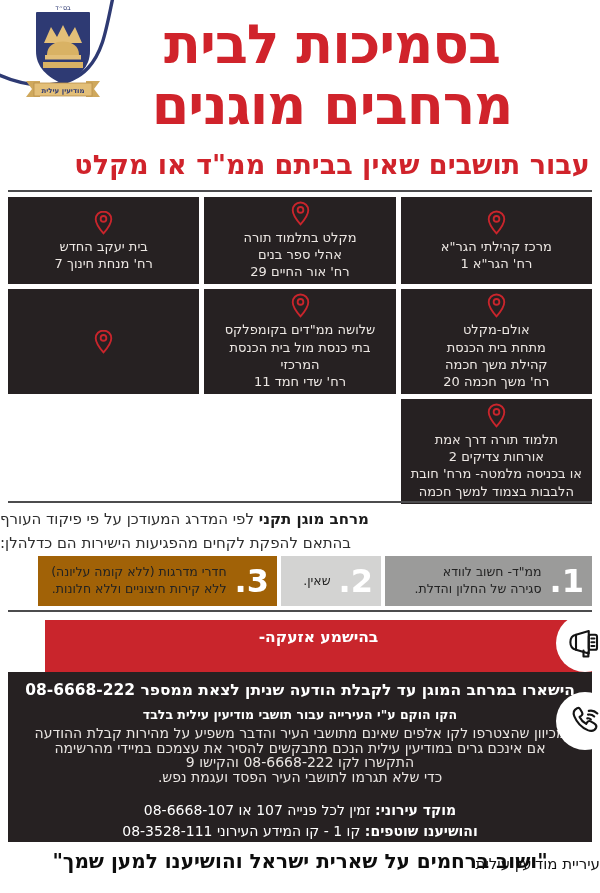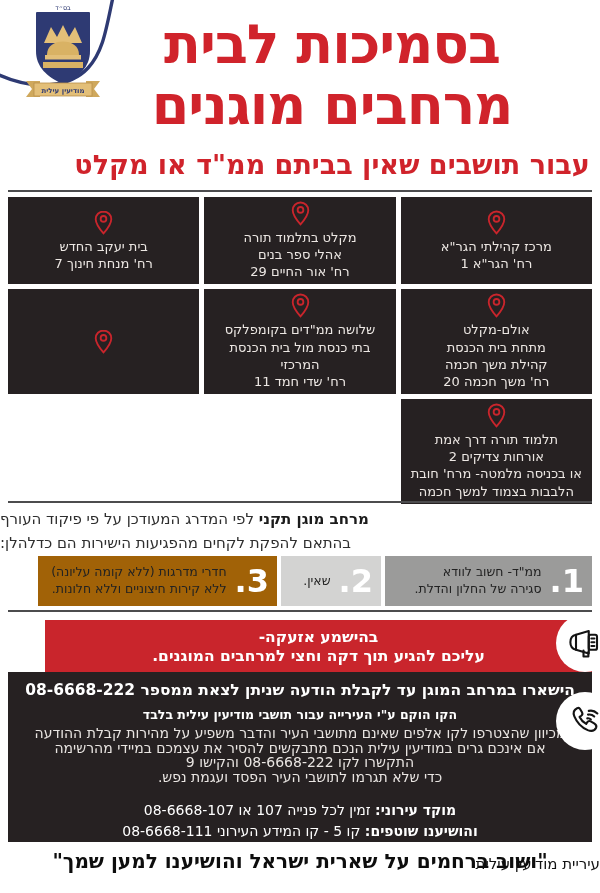--- a/index.html
+++ b/index.html
@@ -203,21 +203,20 @@
       <span class="num">3.</span>
       <span class="ptext">חדרי מדרגות (ללא קומה עליונה)
 ללא קירות חיצוניים וללא חלונות.</span>
     </div>
   </div>
 
   <div class="rule rule-low"></div>
 
   <div class="alert">
     <div>בהישמע אזעקה-</div>
-    <div>עליכם להגיע תוך דקה וחצי למרחבים המוגנים.</div>
   </div>
   <div class="circle circle-mega">
     <svg>
         <use href="#mega-sym"></use>
       </svg>
   </div>
 
   <div class="info">
     <div class="l1">הישארו במרחב המוגן עד לקבלת הודעה שניתן לצאת ממספר 08-6668-222</div>
     <div class="l2">הקו הוקם ע"י העירייה עבור תושבי מודיעין עילית בלבד</div>
@@ -227,19 +226,19 @@
 כדי שלא תגרמו לתושבי העיר הפסד ועגמת נפש.</div>
   </div>
   <div class="circle circle-phone">
     <svg>
         <use href="#phone-sym"></use>
       </svg>
   </div>
 
   <div class="contact">
     <div><b>מוקד עירוני:</b><span> זמין לכל פנייה 107 או 08-6668-107</span></div>
-    <div><b>והושיענו שוטפים:</b><span> קו 5 - קו המידע העירוני 08-6668-111</span></div>
+    <div><b>והושיענו שוטפים:</b><span> קו 1 - קו המידע העירוני 08-3528-111</span></div>
   </div>
 
   <div class="quote">"ושוב ברחמים על שארית ישראל והושיענו למען שמך"</div>
   <div class="muni">עיריית מודיעין עילית</div>
 
 </div>
 
 </body></html>

